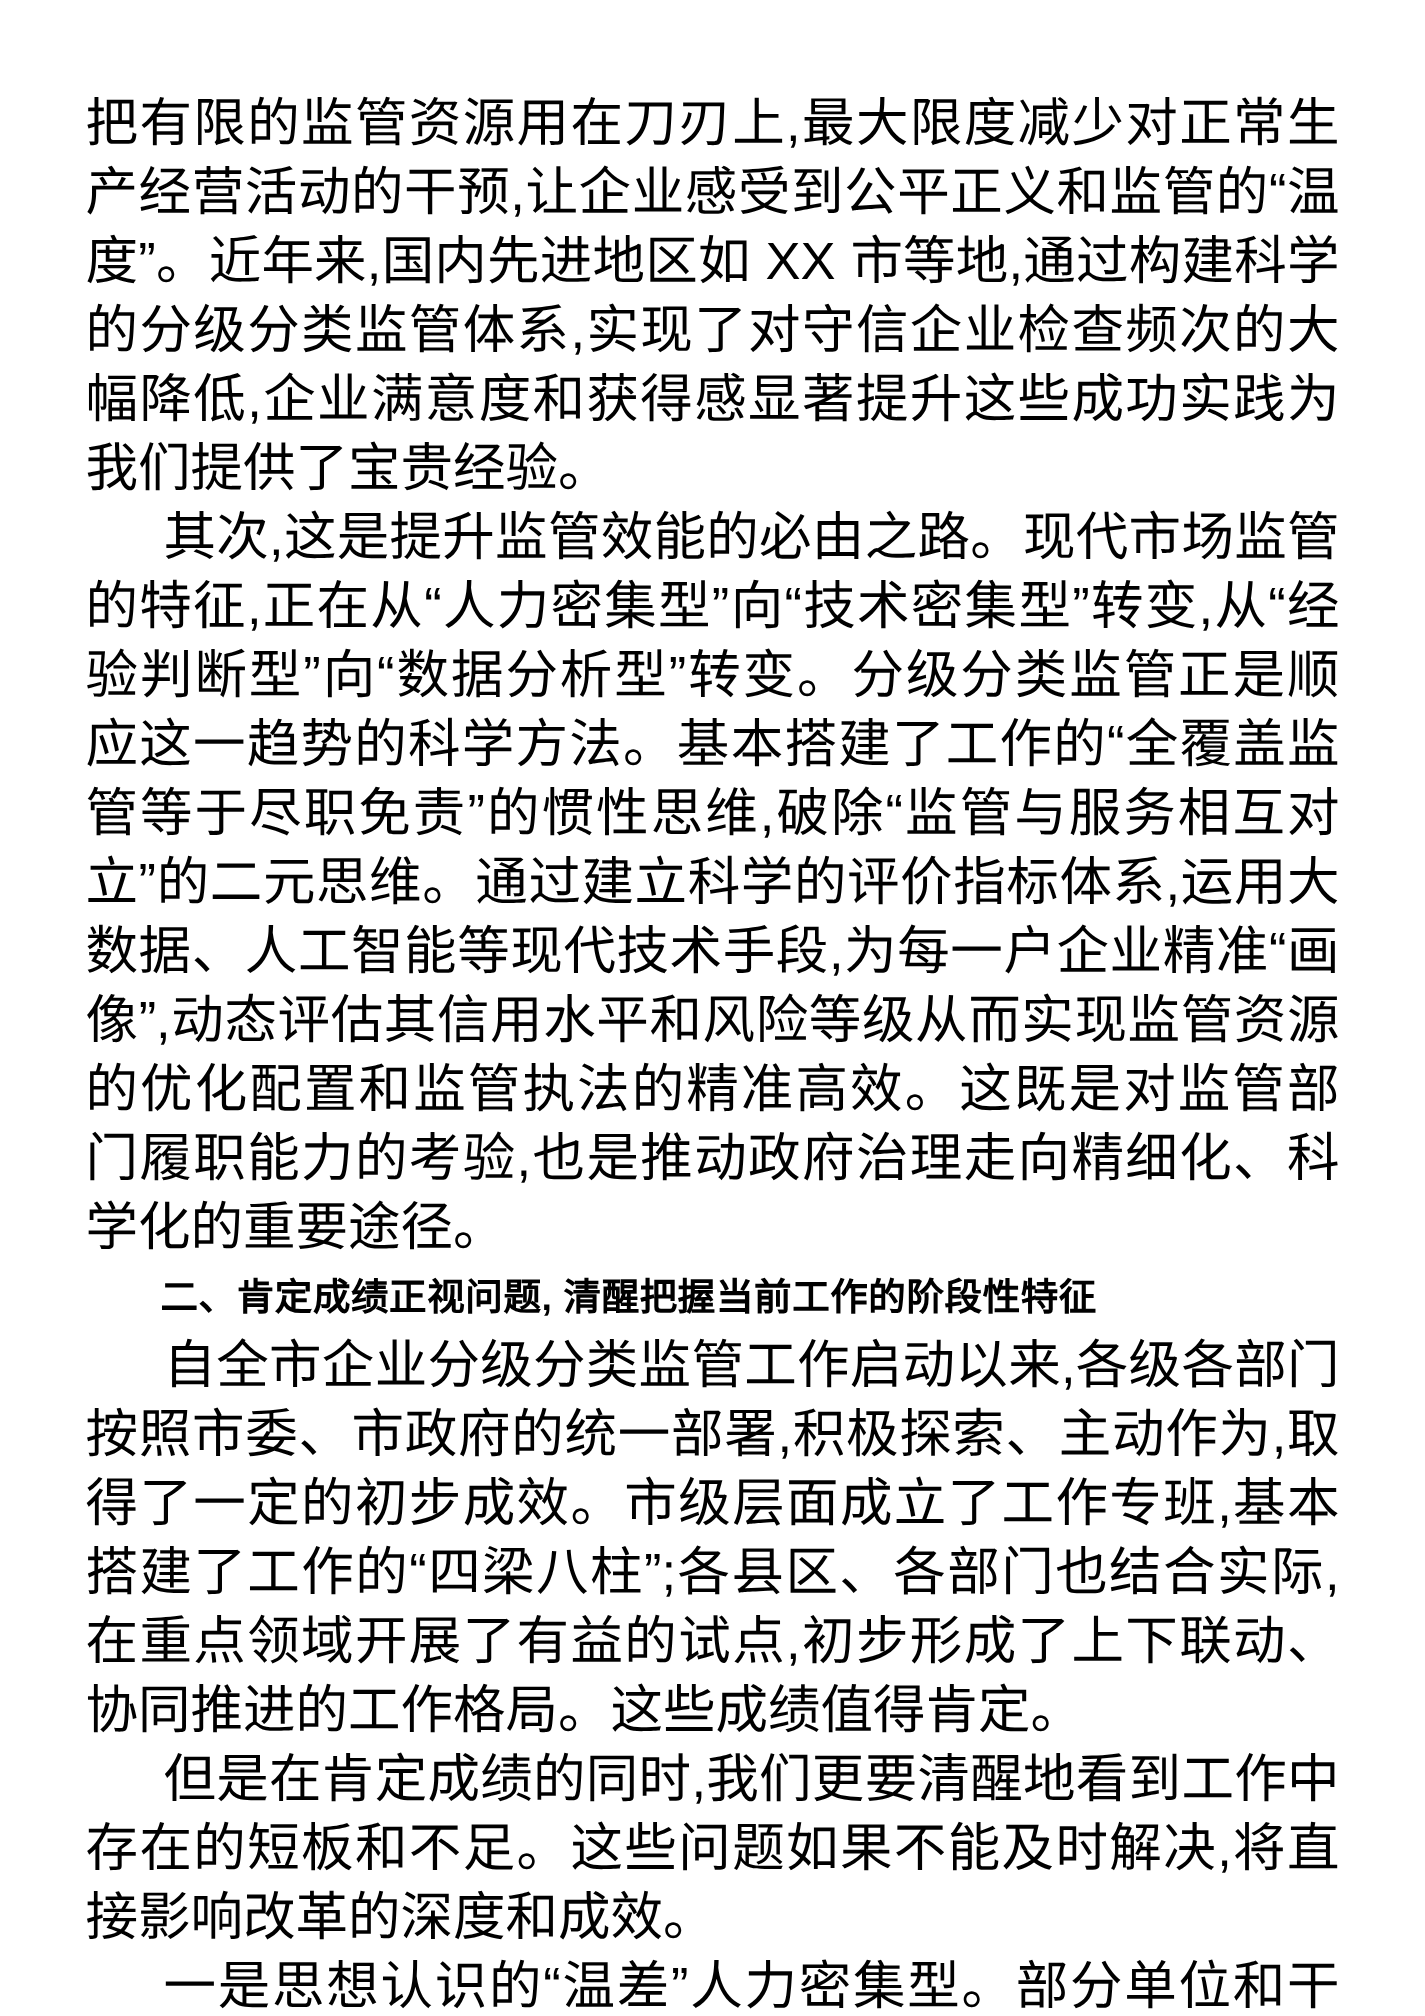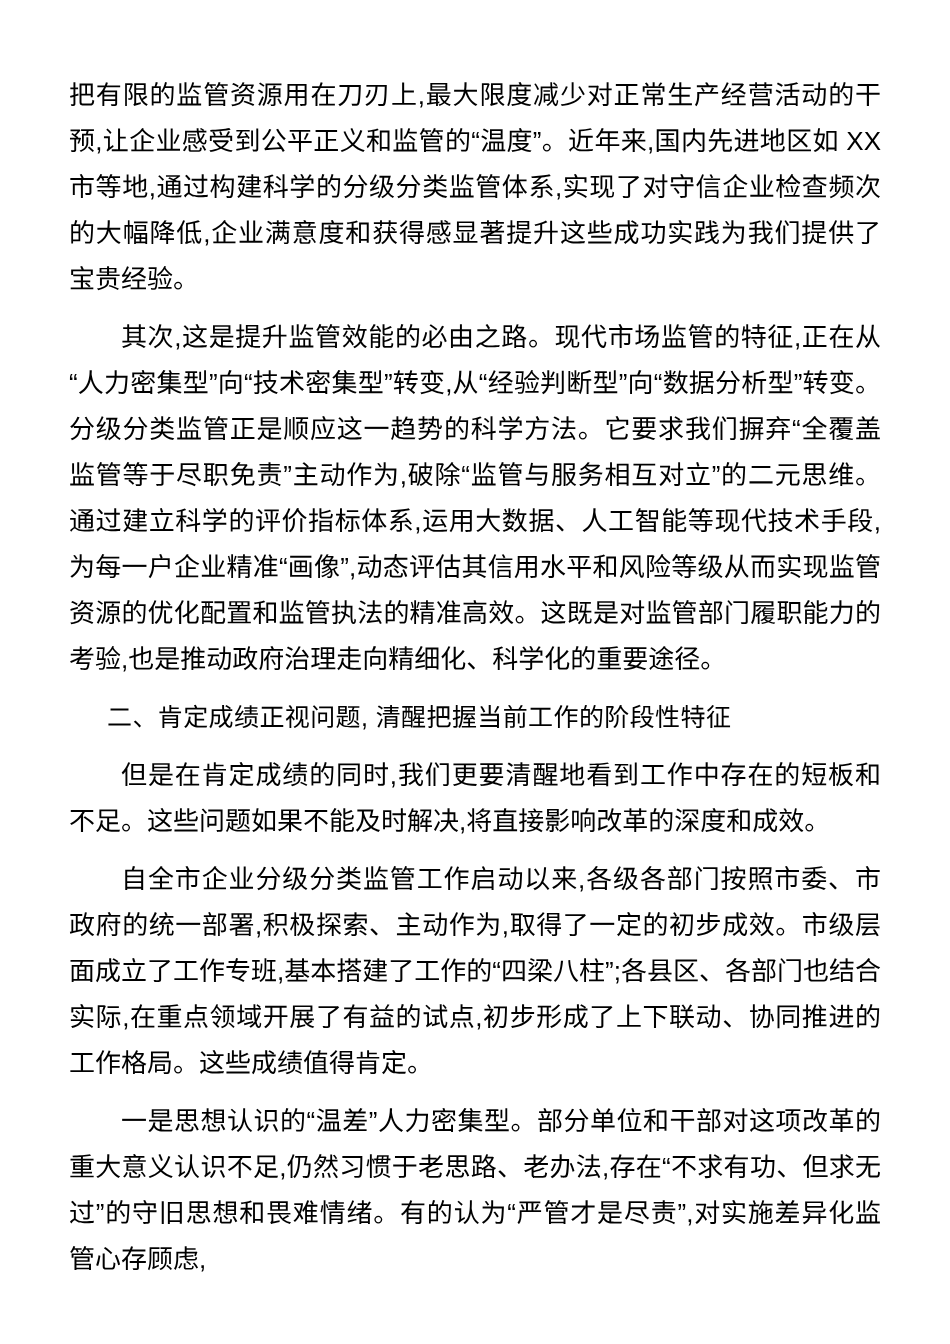--- a/index.html
+++ b/index.html
@@ -22,59 +22,59 @@
     box-sizing: border-box;
   }
   .page-body {
     position: absolute;
     left: 57px;
     top: 60px;
     width: 836px;
   }
   
   .para {
-    font-size: 26px;
+    font-size: 35px;
     line-height: 46px;
     text-align: justify;
     text-justify: inter-character;
     text-align-last: left;
-    margin: 12px;
+    margin: 0;
     letter-spacing: 0;
     word-break: break-all;
     white-space: normal;
   }
   .para.indent {
     text-indent: 52px;
   }
   
   .section-heading {
     font-size: 25px;
     line-height: 46px;
     margin: 0;
     text-indent: 50px;
-    font-weight: normal;
+    font-weight: bold;
     letter-spacing: 0.4px;
     text-align: left;
   }
   .lead-bold {
     font-weight: normal;
   }
 </style>
 </head>
 <body>
 
 <div class="page">
   <div class="page-body">
 
     <p class="para">把有限的监管资源用在刀刃上,最大限度减少对正常生产经营活动的干预,让企业感受到公平正义和监管的“温度”。近年来,国内先进地区如 XX 市等地,通过构建科学的分级分类监管体系,实现了对守信企业检查频次的大幅降低,企业满意度和获得感显著提升这些成功实践为我们提供了宝贵经验。</p>
 
-    <p class="para indent">其次,这是提升监管效能的必由之路。现代市场监管的特征,正在从“人力密集型”向“技术密集型”转变,从“经验判断型”向“数据分析型”转变。分级分类监管正是顺应这一趋势的科学方法。它要求我们摒弃“全覆盖监管等于尽职免责”主动作为,破除“监管与服务相互对立”的二元思维。通过建立科学的评价指标体系,运用大数据、人工智能等现代技术手段,为每一户企业精准“画像”,动态评估其信用水平和风险等级从而实现监管资源的优化配置和监管执法的精准高效。这既是对监管部门履职能力的考验,也是推动政府治理走向精细化、科学化的重要途径。</p>
+    <p class="para indent">其次,这是提升监管效能的必由之路。现代市场监管的特征,正在从“人力密集型”向“技术密集型”转变,从“经验判断型”向“数据分析型”转变。分级分类监管正是顺应这一趋势的科学方法。基本搭建了工作的“全覆盖监管等于尽职免责”的惯性思维,破除“监管与服务相互对立”的二元思维。通过建立科学的评价指标体系,运用大数据、人工智能等现代技术手段,为每一户企业精准“画像”,动态评估其信用水平和风险等级从而实现监管资源的优化配置和监管执法的精准高效。这既是对监管部门履职能力的考验,也是推动政府治理走向精细化、科学化的重要途径。</p>
 
     <p class="section-heading">二、肯定成绩正视问题, 清醒把握当前工作的阶段性特征</p>
 
+    <p class="para indent">自全市企业分级分类监管工作启动以来,各级各部门按照市委、市政府的统一部署,积极探索、主动作为,取得了一定的初步成效。市级层面成立了工作专班,基本搭建了工作的“四梁八柱”;各县区、各部门也结合实际,在重点领域开展了有益的试点,初步形成了上下联动、协同推进的工作格局。这些成绩值得肯定。</p>
+
     <p class="para indent">但是在肯定成绩的同时,我们更要清醒地看到工作中存在的短板和不足。这些问题如果不能及时解决,将直接影响改革的深度和成效。</p>
-
-    <p class="para indent">自全市企业分级分类监管工作启动以来,各级各部门按照市委、市政府的统一部署,积极探索、主动作为,取得了一定的初步成效。市级层面成立了工作专班,基本搭建了工作的“四梁八柱”;各县区、各部门也结合实际,在重点领域开展了有益的试点,初步形成了上下联动、协同推进的工作格局。这些成绩值得肯定。</p>
 
     <p class="para indent"><span class="lead-bold">一是</span><span>思想认识的“温差”人力密集型。部分单位和干部对这项改革的重大意义认识不足,仍然习惯于老思路、老办法,存在“不求有功、但求无过”的守旧思想和畏难情绪。有的认为“严管才是尽责”,对实施差异化监管心存顾虑,</span></p>
 
   </div>
 </div>
 
 </body></html>

